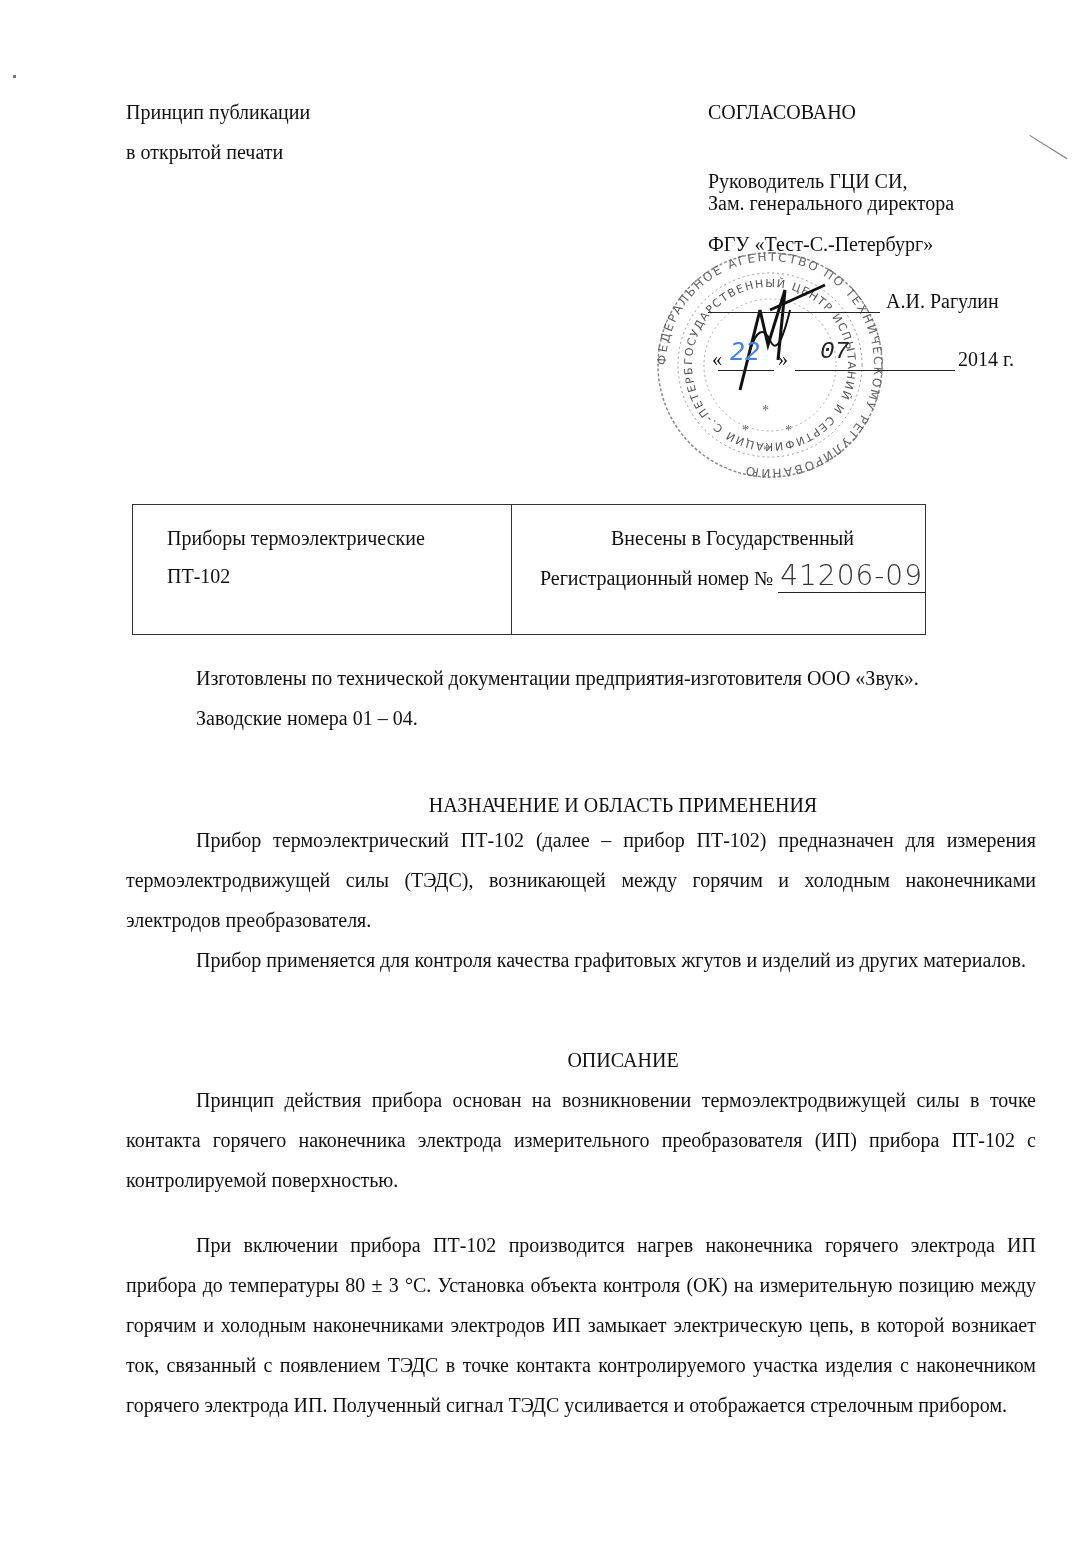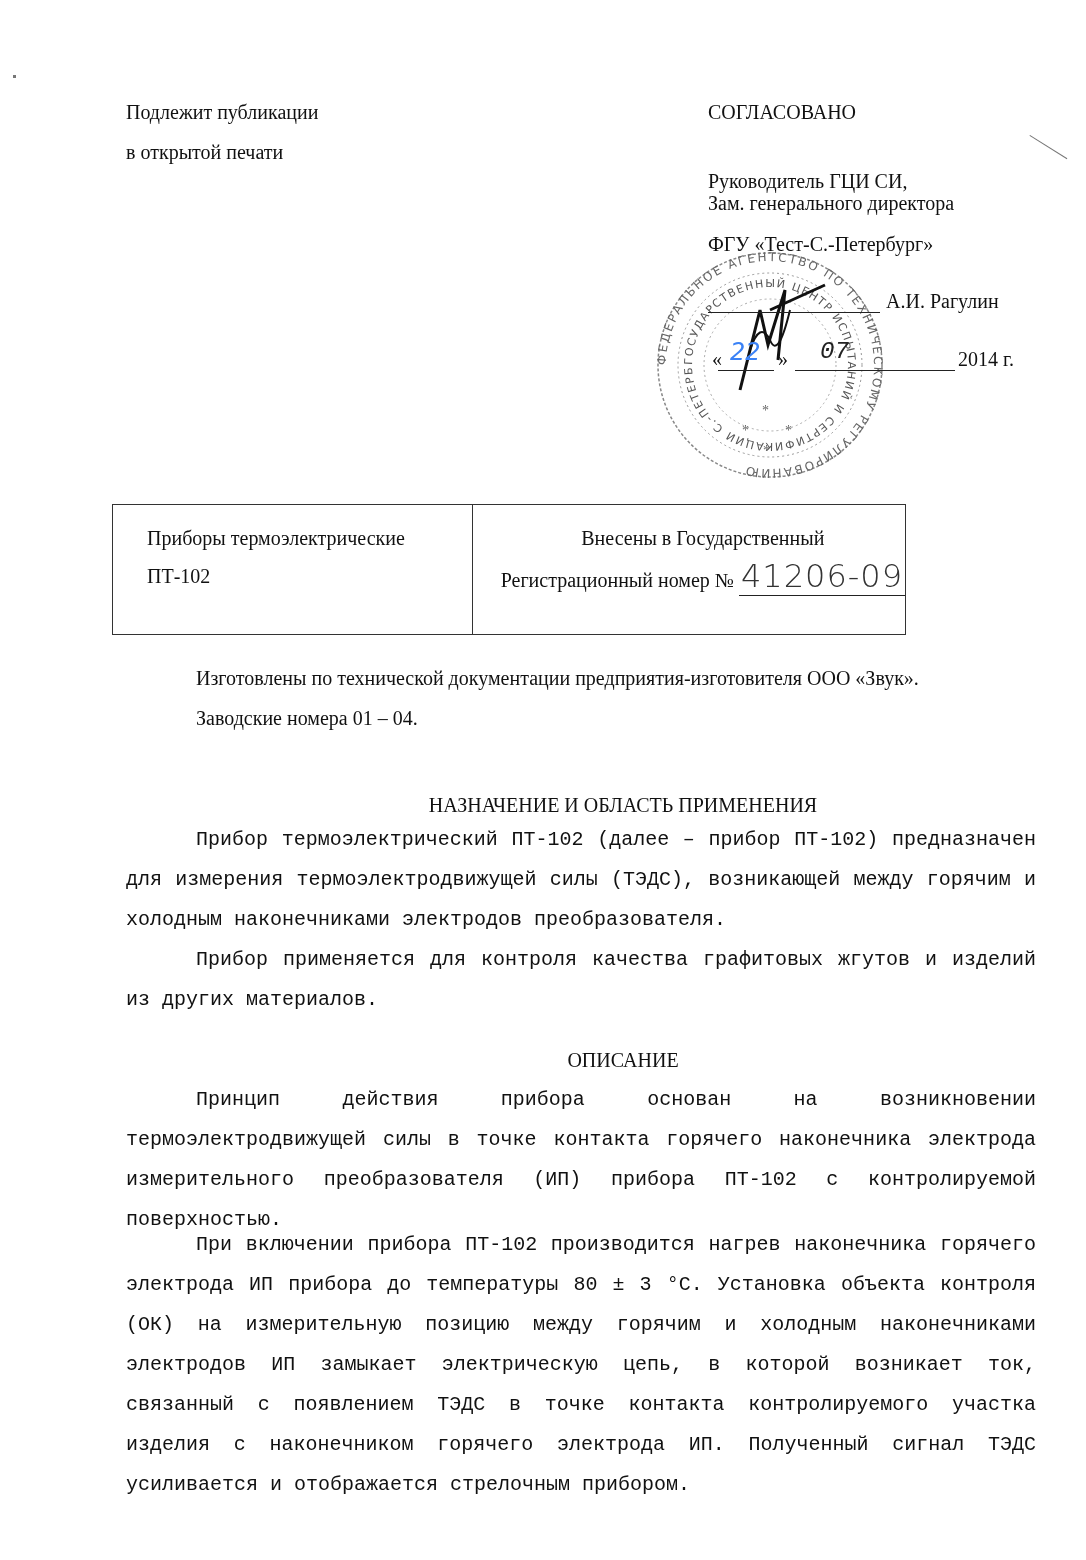--- a/index.html
+++ b/index.html
@@ -28,51 +28,51 @@
     #appr-date-line2 { left: 795px; top: 370px; width: 160px; border-top: 1.5px solid #222; }
     #appr-year { left: 958px; top: 347px; }
 
     
     #stamp { left: 650px; top: 250px; width: 240px; height: 230px; }
     #slash { left: 1030px; top: 135px; width: 44px; height: 0; border-top: 1px solid #777; transform: rotate(32deg); transform-origin: left top; }
     #dot { left: 13px; top: 75px; width: 3px; height: 3px; background: #777; }
 
     
     #reg-table {
-      left: 112px; top: 504px; width: 794px; height: 131px;
+      left: 132px; top: 504px; width: 794px; height: 131px;
       border: 1.5px solid #333; box-sizing: border-box; display: flex;
     }
     #reg-left { width: 410px; border-right: 1.5px solid #333; box-sizing: border-box; padding: 14px 0 0 34px; }
     #reg-right { flex: 1; padding: 14px 0 0 28px; text-align: center; }
     .cell-line { font-size: 20px; line-height: 38px; white-space: nowrap; }
     .handnum {
-      font-family: "DejaVu Sans", sans-serif; font-size: 32px; letter-spacing: 1px;
+      font-family: "DejaVu Sans", sans-serif; font-size: 28px; letter-spacing: 1px;
       color: #333; border-bottom: 1.5px solid #222; padding: 0 2px; font-weight: 300;
     }
 
     
     .para { left: 126px; width: 910px; font-size: 20px; line-height: 40px; white-space: normal; text-align: justify; }
-    .indent { text-indent: 70px; font-family: Liberation Mono, monospace; }
+    .indent { text-indent: 70px; }
     .heading { left: 0; width: 1086px; text-align: center; font-size: 20px; line-height: 24px; }
     #made1 { left: 196px; top: 666px; }
     #made2 { left: 196px; top: 706px; }
     #h-purpose { top: 793px; left: 80px; }
     #p1 { top: 820px; }
     #p2 { top: 940px; }
     #h-desc { top: 1048px; left: 80px; }
     #p3 { top: 1080px; }
     #p4 { top: 1225px; }
   </style>
 </head>
 <body>
 
 <div class="abs" id="dot"></div>
 <div class="abs" id="slash"></div>
 
-<div class="abs t20" id="pub1">Подлежит публикации</div>
+<div class="abs t20" id="pub1">Принцип публикации</div>
 <div class="abs t20" id="pub2">в открытой печати</div>
 
 <svg class="abs" id="stamp" viewBox="0 0 240 230">
   <defs>
     <path id="outerArc" d="M 120,115 m -104,0 a 104,104 0 1,1 208,0 a 104,104 0 1,1 -208,0"></path>
     <path id="innerArc" d="M 120,115 m -78,0 a 78,78 0 1,1 156,0 a 78,78 0 1,1 -156,0"></path>
   </defs>
   <circle cx="120" cy="115" r="112" fill="none" stroke="#888" stroke-width="1.5" stroke-dasharray="3 2"></circle>
   <circle cx="120" cy="115" r="92" fill="none" stroke="#999" stroke-width="1" stroke-dasharray="2 3"></circle>
   <circle cx="120" cy="115" r="66" fill="none" stroke="#aaa" stroke-width="1" stroke-dasharray="2 3"></circle>

